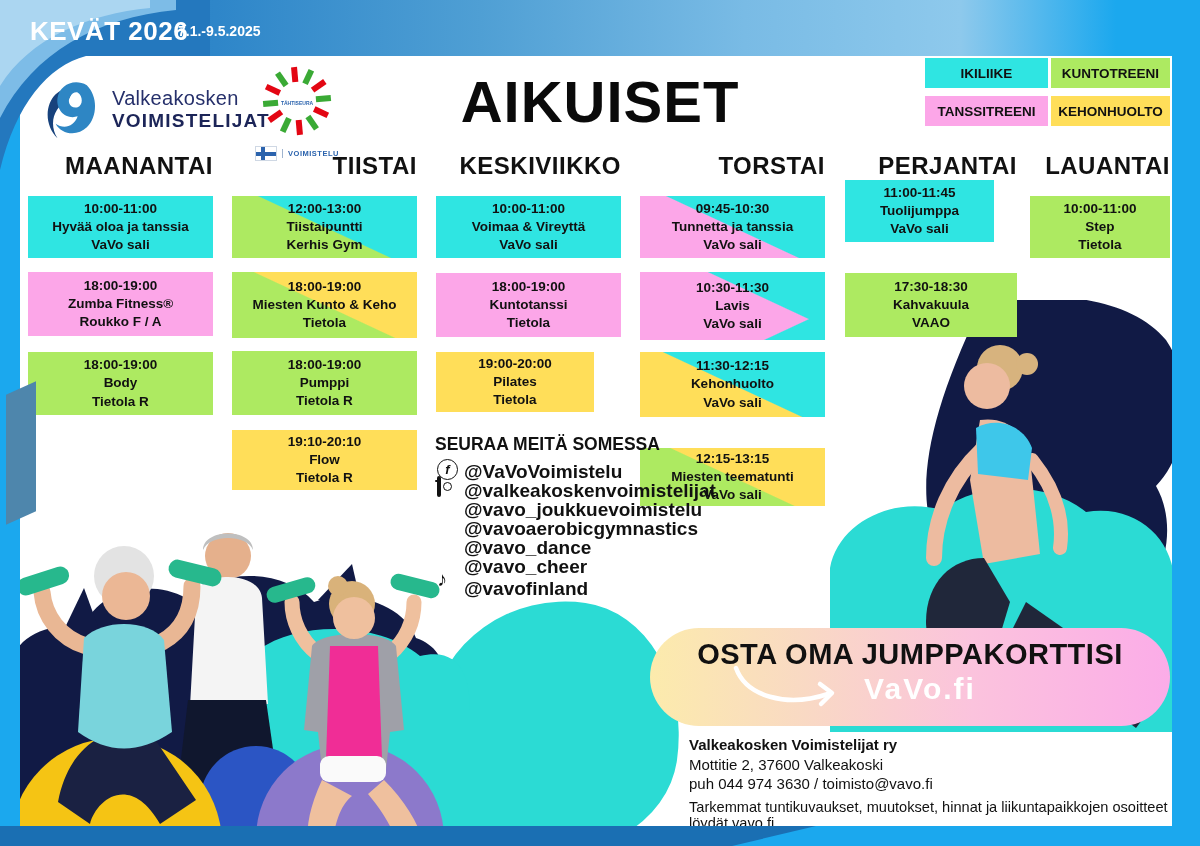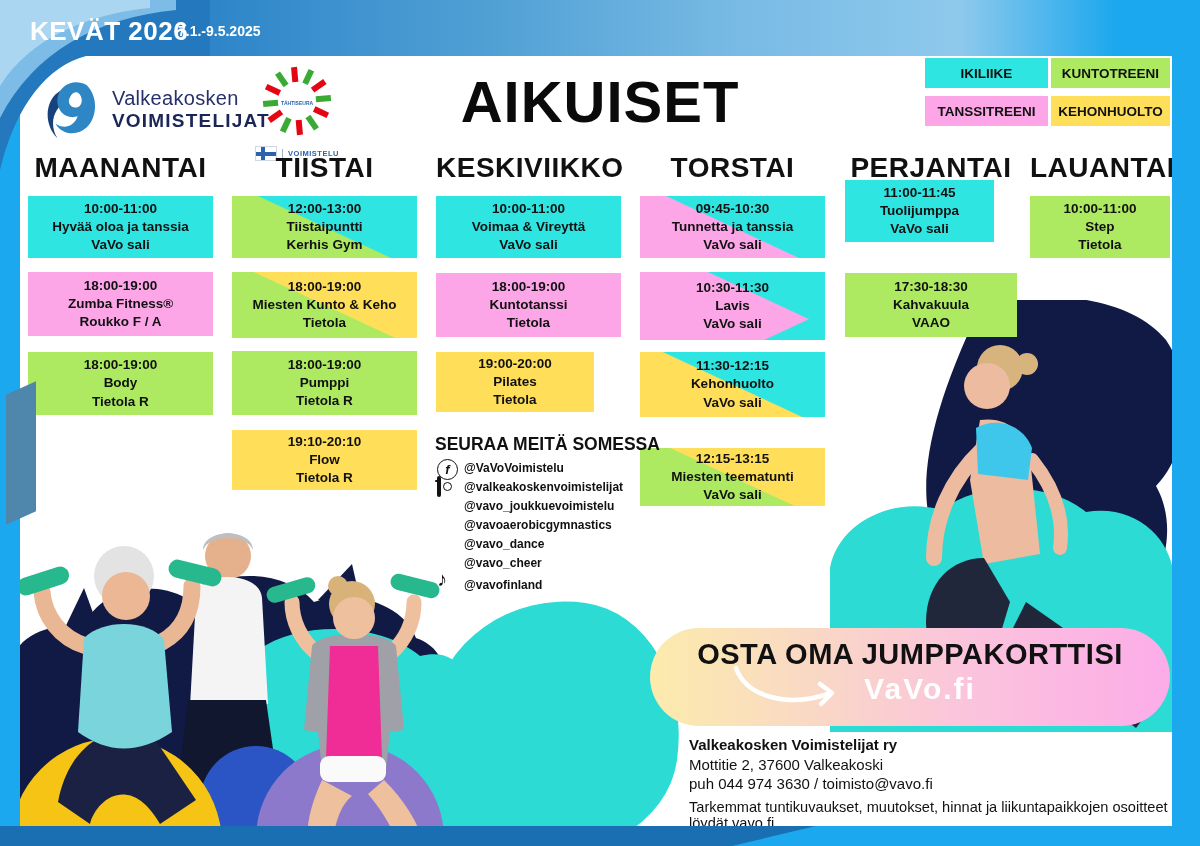--- a/index.html
+++ b/index.html
@@ -32,21 +32,21 @@
     letter-spacing:1px;color:#0a0a0a;z-index:5;}
   
   .chip{position:absolute;height:30px;display:flex;align-items:center;justify-content:center;
     font-size:13.5px;font-weight:800;z-index:5;}
   .c0{left:925px;top:58px;width:123px;background:var(--cyan);}
   .c1{left:1051px;top:58px;width:119px;background:var(--green);}
   .c2{left:925px;top:96px;width:123px;background:var(--pink);}
   .c3{left:1051px;top:96px;width:119px;background:var(--yellow);}
   
   :root{--cyan:#2FE5E2;--green:#ADEA61;--pink:#FCA6E8;--yellow:#FFDE59;--navy:#111A45;--turq:#2BDBD4;}
-  .dayh{position:absolute;top:152px;font-size:28px;font-weight:800;text-align:center;letter-spacing:.5px;z-index:5;}
+  .dayh{position:absolute;top:152px;font-size:24px;font-weight:800;text-align:right;letter-spacing:.5px;z-index:5;}
   .d0{left:28px;width:185px}.d1{left:232px;width:185px}.d2{left:436px;width:185px}
   .d3{left:640px;width:185px}.d4{left:845px;width:172px}.d5{left:1030px;width:140px}
   .blk{position:absolute;display:flex;flex-direction:column;justify-content:center;text-align:center;z-index:5;}
   .blk div{font-size:13.5px;font-weight:700;line-height:1.34;}
   .bg-cyan{background:var(--cyan)}.bg-green{background:var(--green)}
   .bg-pink{background:var(--pink)}.bg-yellow{background:var(--yellow)}
   .bg-green-cyan{background:linear-gradient(25deg,var(--green) 49.6%,var(--cyan) 50.4%)}
   .bg-green-yellow{background:linear-gradient(25deg,var(--green) 49.6%,var(--yellow) 50.4%)}
   .bg-pink-cyan{background:linear-gradient(25deg,var(--pink) 49.6%,var(--cyan) 50.4%)}
   .bg-yellow-cyan{background:linear-gradient(25deg,var(--yellow) 49.6%,var(--cyan) 50.4%)}
@@ -57,21 +57,21 @@
   .t0{left:232px;top:196px;width:185px;height:62px}.t1{left:232px;top:272px;width:185px;height:66px}
   .t2{left:232px;top:351px;width:185px;height:64px}.t3{left:232px;top:430px;width:185px;height:60px}
   .w0{left:436px;top:196px;width:185px;height:62px}.w1{left:436px;top:273px;width:185px;height:64px}
   .w2{left:436px;top:352px;width:158px;height:60px}
   .h0{left:640px;top:196px;width:185px;height:62px}.h1{left:640px;top:272px;width:185px;height:68px}
   .h2{left:640px;top:352px;width:185px;height:65px}.h3{left:640px;top:448px;width:185px;height:58px}
   .f0{left:845px;top:180px;width:149px;height:62px}.f1{left:845px;top:273px;width:172px;height:64px}
   .s0{left:1030px;top:196px;width:140px;height:62px}
   
   .soc-h{position:absolute;left:435px;top:434px;font-size:17.5px;font-weight:800;z-index:5;}
-  .soc-row{position:absolute;left:464px;font-size:12px;font-weight:600;z-index:5;}
+  .soc-row{position:absolute;left:464px;font-size:19px;font-weight:600;z-index:5;}
   .icn{position:absolute;left:437px;z-index:5;}
   .fb{width:19px;height:19px;border:1.8px solid #111;border-radius:50%;display:flex;align-items:center;justify-content:center;}
   .fb::before{content:"f";font-weight:800;font-size:13px;font-style:italic;}
   .ig{width:18px;height:18px;border:2px solid #111;border-radius:5px;position:relative;}
   .ig::before{content:"";position:absolute;left:4px;top:4px;width:7px;height:7px;border:1.8px solid #111;border-radius:50%;}
   .ig::after{content:"";position:absolute;right:1.5px;top:1.5px;width:2.6px;height:2.6px;background:#111;border-radius:50%;}
   .tt::before{content:"♪";font-size:20px;font-weight:800;}
   
   .splash{position:absolute;z-index:1;}
   .turq-mid{left:430px;top:600px;width:250px;height:260px;background:var(--turq);

